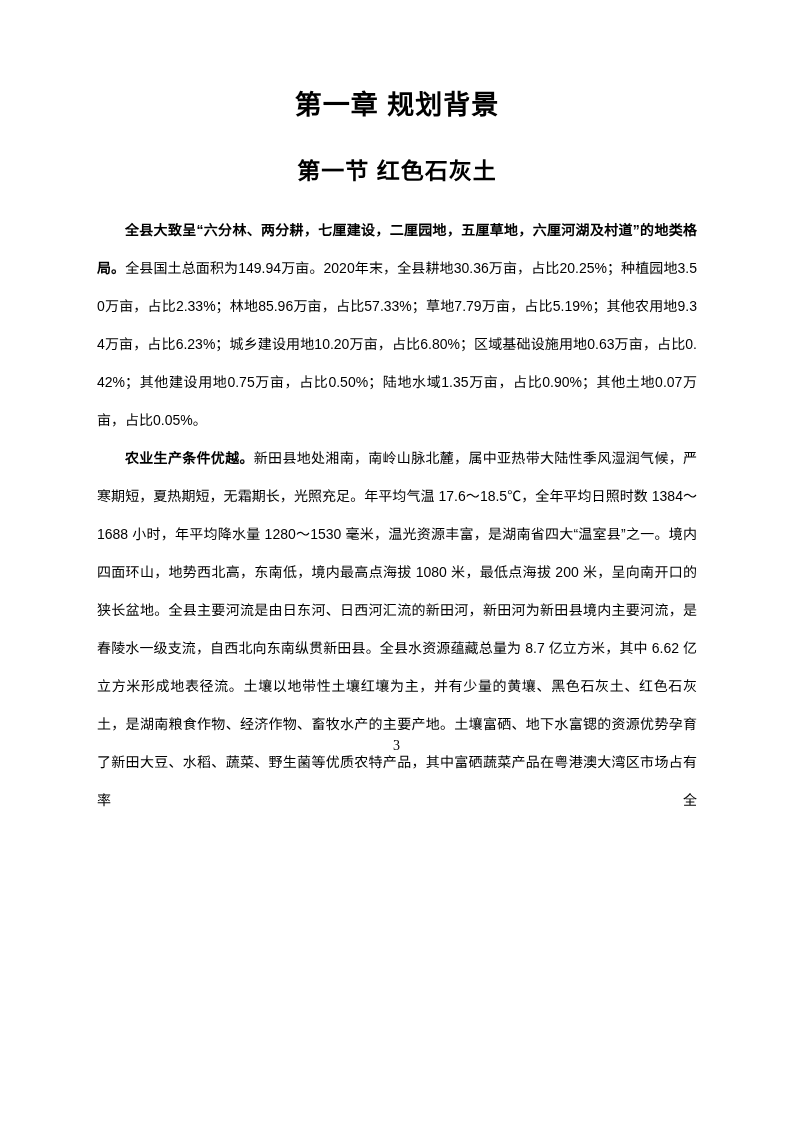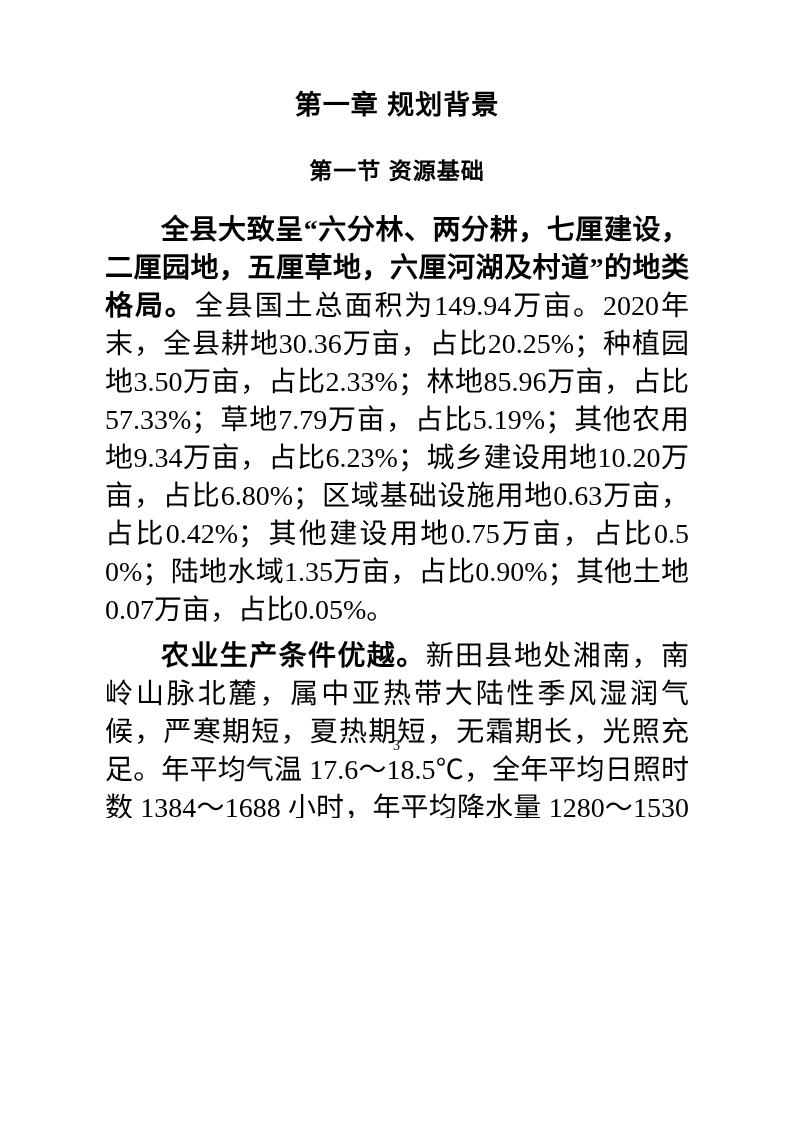--- a/index.html
+++ b/index.html
@@ -30,23 +30,23 @@
   .section-title {
     margin: 0 0 23px 0;
     font-family: "Liberation Sans", "DejaVu Sans", sans-serif;
     font-weight: bold;
     font-size: 23px;
     line-height: 34px;
     text-align: center;
     letter-spacing: 1px;
   }
   .body-para {
-    margin: 8px;
-    font-family: Liberation Serif, serif;
-    font-size: 28px;
+    margin: 0;
+    font-family: Liberation Sans, sans-serif;
+    font-size: 14px;
     line-height: 38px;
     text-align: justify;
     text-justify: inter-ideograph;
     text-indent: 2em;
     word-break: break-all;
   }
   .body-para b {
     font-weight: bold;
   }
   .body-para.cut-off {
@@ -63,21 +63,21 @@
     line-height: 16px;
   }
 </style>
 </head>
 <body>
 
 <div class="page">
 
   <h1 class="chapter-title">第一章 规划背景</h1>
 
-  <h2 class="section-title">第一节 资源基础</h2>
+  <h2 class="section-title">第一节 红色石灰土</h2>
 
   <p class="body-para"><b>全县大致呈“六分林、两分耕，七厘建设，二厘园地，五厘草地，六厘河湖及村道”的地类格局。</b><span>全县国土总面积为149.94万亩。2020年末，全县耕地30.36万亩，占比20.25%；种植园地3.50万亩，占比2.33%；林地85.96万亩，占比57.33%；草地7.79万亩，占比5.19%；其他农用地9.34万亩，占比6.23%；城乡建设用地10.20万亩，占比6.80%；区域基础设施用地0.63万亩，占比0.42%；其他建设用地0.75万亩，占比0.50%；陆地水域1.35万亩，占比0.90%；其他土地0.07万亩，占比0.05%。</span></p>
 
   <p class="body-para cut-off"><b>农业生产条件优越。</b><span>新田县地处湘南，南岭山脉北麓，属中亚热带大陆性季风湿润气候，严寒期短，夏热期短，无霜期长，光照充足。年平均气温 17.6～18.5℃，全年平均日照时数 1384～1688 小时，年平均降水量 1280～1530 毫米，温光资源丰富，是湖南省四大“温室县”之一。境内四面环山，地势西北高，东南低，境内最高点海拔 1080 米，最低点海拔 200 米，呈向南开口的狭长盆地。全县主要河流是由日东河、日西河汇流的新田河，新田河为新田县境内主要河流，是春陵水一级支流，自西北向东南纵贯新田县。全县水资源蕴藏总量为 8.7 亿立方米，其中 6.62 亿立方米形成地表径流。土壤以地带性土壤红壤为主，并有少量的黄壤、黑色石灰土、红色石灰土，是湖南粮食作物、经济作物、畜牧水产的主要产地。土壤富硒、地下水富锶的资源优势孕育了新田大豆、水稻、蔬菜、野生菌等优质农特产品，其中富硒蔬菜产品在粤港澳大湾区市场占有率全</span></p>
 
   <div class="page-number">3</div>
 
 </div>
 
 </body></html>

